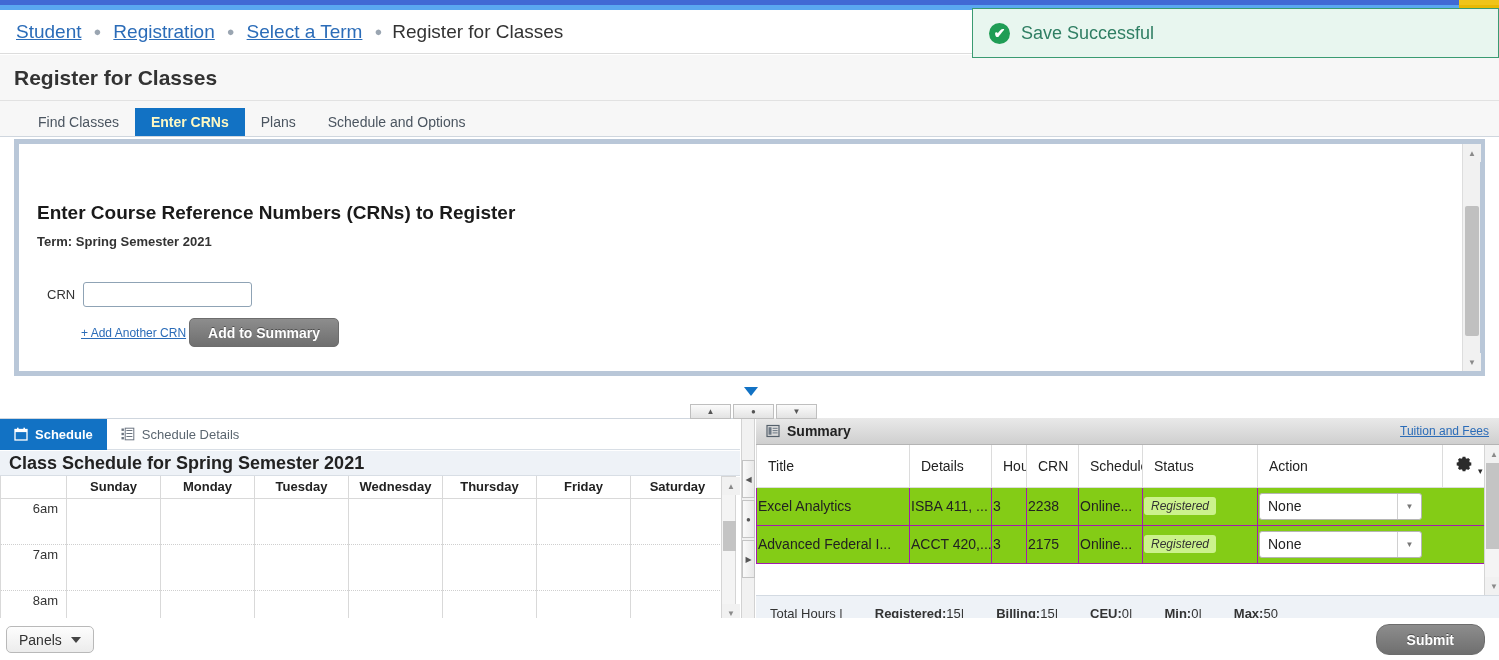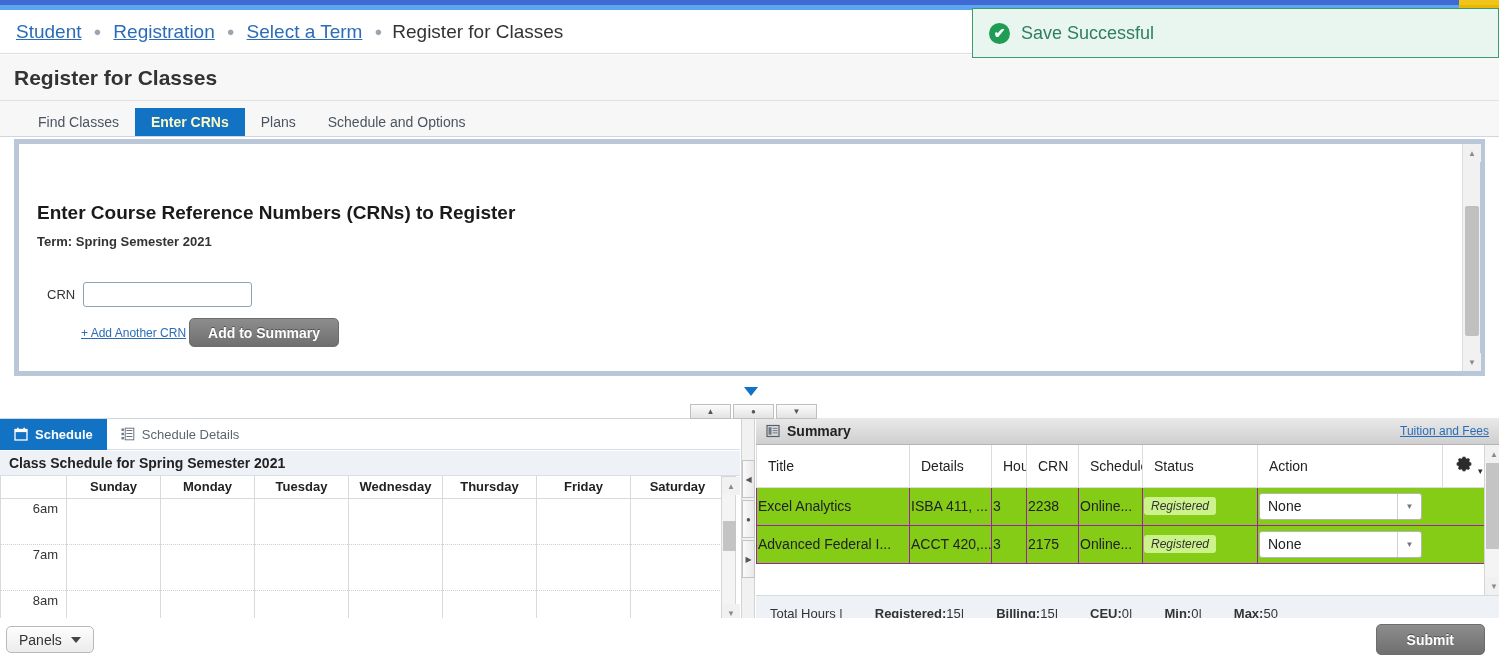--- a/index.html
+++ b/index.html
@@ -126,21 +126,21 @@
   }
   #schedtabs { position:absolute; top:0; left:0; width:740px; height:31px; background:#ffffff;
                border-bottom:1px solid #d8dee5; display:flex; align-items:center; }
   .stab { height:31px; display:flex; align-items:center; padding:0 14px; font-size:13px;
           color:#5b6670; cursor:pointer; }
   .stab.active { background:#1272c4; color:#ffffff; font-weight:bold; }
   .stab .ic { margin-right:7px; display:flex; }
   #schedcaption {
     position:absolute; top:32px; left:0; width:740px; height:25px;
     background:#eef2f7; display:flex; align-items:center; padding-left:9px;
-    font-size:14px; font-weight:bold; color:#222; border-bottom:1px solid #d8dee5;
+    font-size:18px; font-weight:bold; color:#222; border-bottom:1px solid #d8dee5;
   }
   #schedgrid { position:absolute; top:57px; left:0; width:740px; height:152px; overflow:hidden; }
   #schedgrid table { border-collapse:collapse; width:725px; table-layout:fixed; }
   #schedgrid th {
     height:22px; font-size:13px; font-weight:bold; color:#222;
     border:1px solid #d9d9d9; border-top:none; background:#ffffff;
   }
   #schedgrid td { height:46px; border-left:1px solid #d9d9d9; border-right:1px solid #d9d9d9;
                   border-bottom:1px dotted #cfcfcf; background:#ffffff; }
   #schedgrid td.timecell { text-align:right; padding-right:8px; font-size:13px; color:#333;
@@ -200,21 +200,21 @@
   #bottombar { position:absolute; top:618px; left:0; width:1499px; height:42px; background:#ffffff; }
   #panelsbtn {
     position:absolute; top:8px; left:6px; height:27px; padding:0 12px;
     border:1px solid #b9b9b9; border-radius:5px; background:linear-gradient(#fdfdfd,#ececec);
     display:flex; align-items:center; font-size:14px; color:#333; cursor:pointer;
   }
   #panelsbtn .caret { margin-left:9px; border-left:5px solid transparent; border-right:5px solid transparent;
                       border-top:6px solid #444; }
   #submitbtn {
     position:absolute; top:6px; right:14px; height:31px; padding:0 30px;
-    border:1px solid #6d6d6d; border-radius:5px;
+    border:1px solid #6d6d6d; border-radius:13px;
     background:linear-gradient(#8d8d8d,#6f6f6f);
     color:#ffffff; font-size:14px; font-weight:bold; cursor:pointer;
     text-shadow:0 -1px 0 rgba(0,0,0,.4);
     font-family:"Liberation Sans", sans-serif;
   }
 </style>
 </head>
 <body>
 
 <div id="topstripe">

